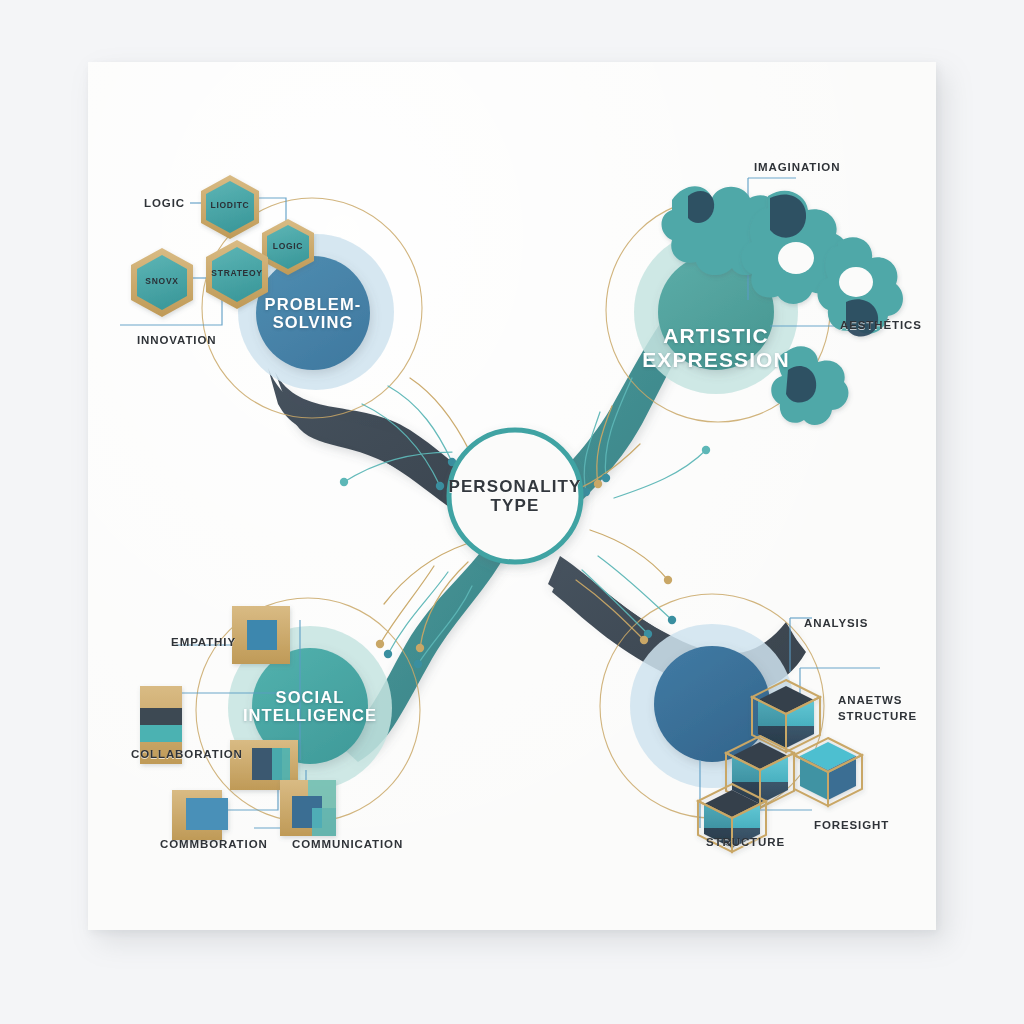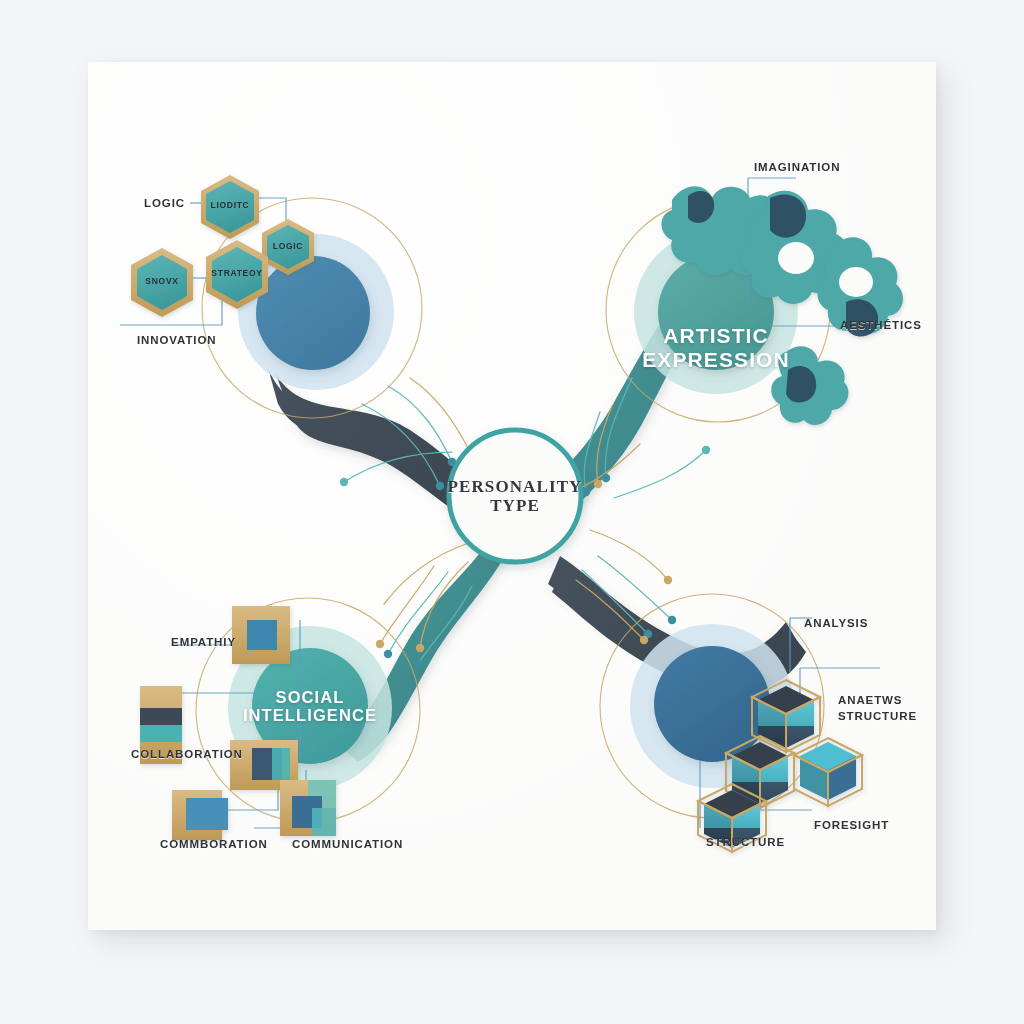--- a/index.html
+++ b/index.html
@@ -355,33 +355,37 @@
         <circle cx="418" cy="664" r="4.2" fill="#3a8fa0"></circle>
         <circle cx="672" cy="620" r="4.2" fill="#3a8fa0"></circle>
       </g>
     </g>
 
     <g>
       <circle cx="515" cy="496" r="66" fill="#fbfbfa" stroke="#3fa3a3" stroke-width="5" filter="url(#softShadow)"></circle>
     </g>
   </svg>
 
+  <div class="hubtxt" style="left:313px;top:313px;width:150px;transform:translate(-50%,-50%);font-size:16.5px;">
+    <div>PROBLEM-</div>
+    <div>SOLVING</div>
+  </div>
 
   <div class="hubtxt" style="left:716px;top:312px;width:160px;transform:translate(-50%,-50%);font-size:21px;margin-top:36px;">
     <div>ARTISTIC</div>
     <div>EXPRESSION</div>
   </div>
 
   <div class="hubtxt" style="left:310px;top:706px;width:180px;transform:translate(-50%,-50%);font-size:16.5px;">
     <div>SOCIAL</div>
     <div>INTELLIGENCE</div>
   </div>
 
 
-  <div class="hubtxt dark" style="left:515px;top:496px;width:170px;transform:translate(-50%,-50%);font-size:17px;font-family:Liberation Serif, serif;">
+  <div class="hubtxt dark" style="left:515px;top:496px;width:170px;transform:translate(-50%,-50%);font-size:17px;">
     <div>PERSONALITY</div>
     <div>TYPE</div>
   </div>
 
   <div class="hexlab" style="left:230px;top:205px;">LIODITC</div>
   <div class="hexlab" style="left:288px;top:246px;">LOGIC</div>
   <div class="hexlab" style="left:237px;top:273px;">STRATEOY</div>
   <div class="hexlab" style="left:162px;top:281px;">SNOVX</div>
 
   <div class="lab r" style="left:185px;top:197px;">LOGIC</div>

